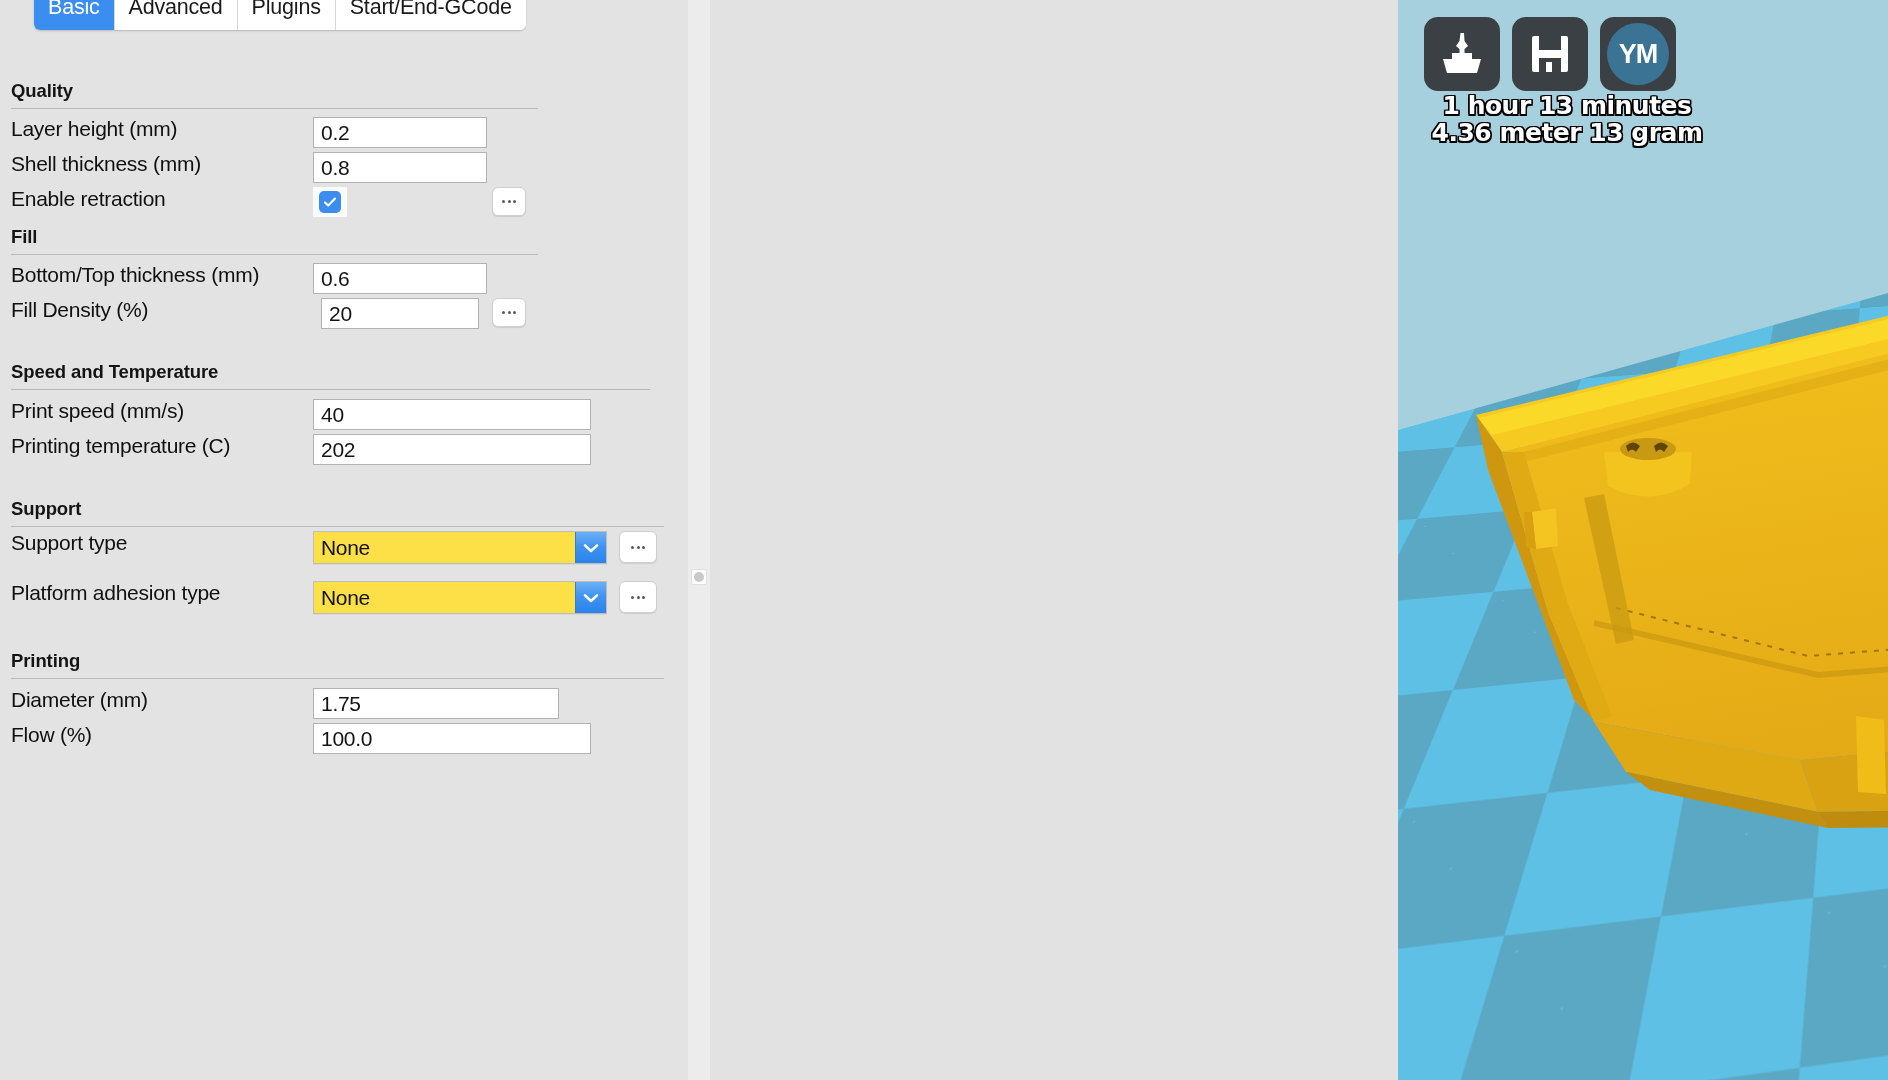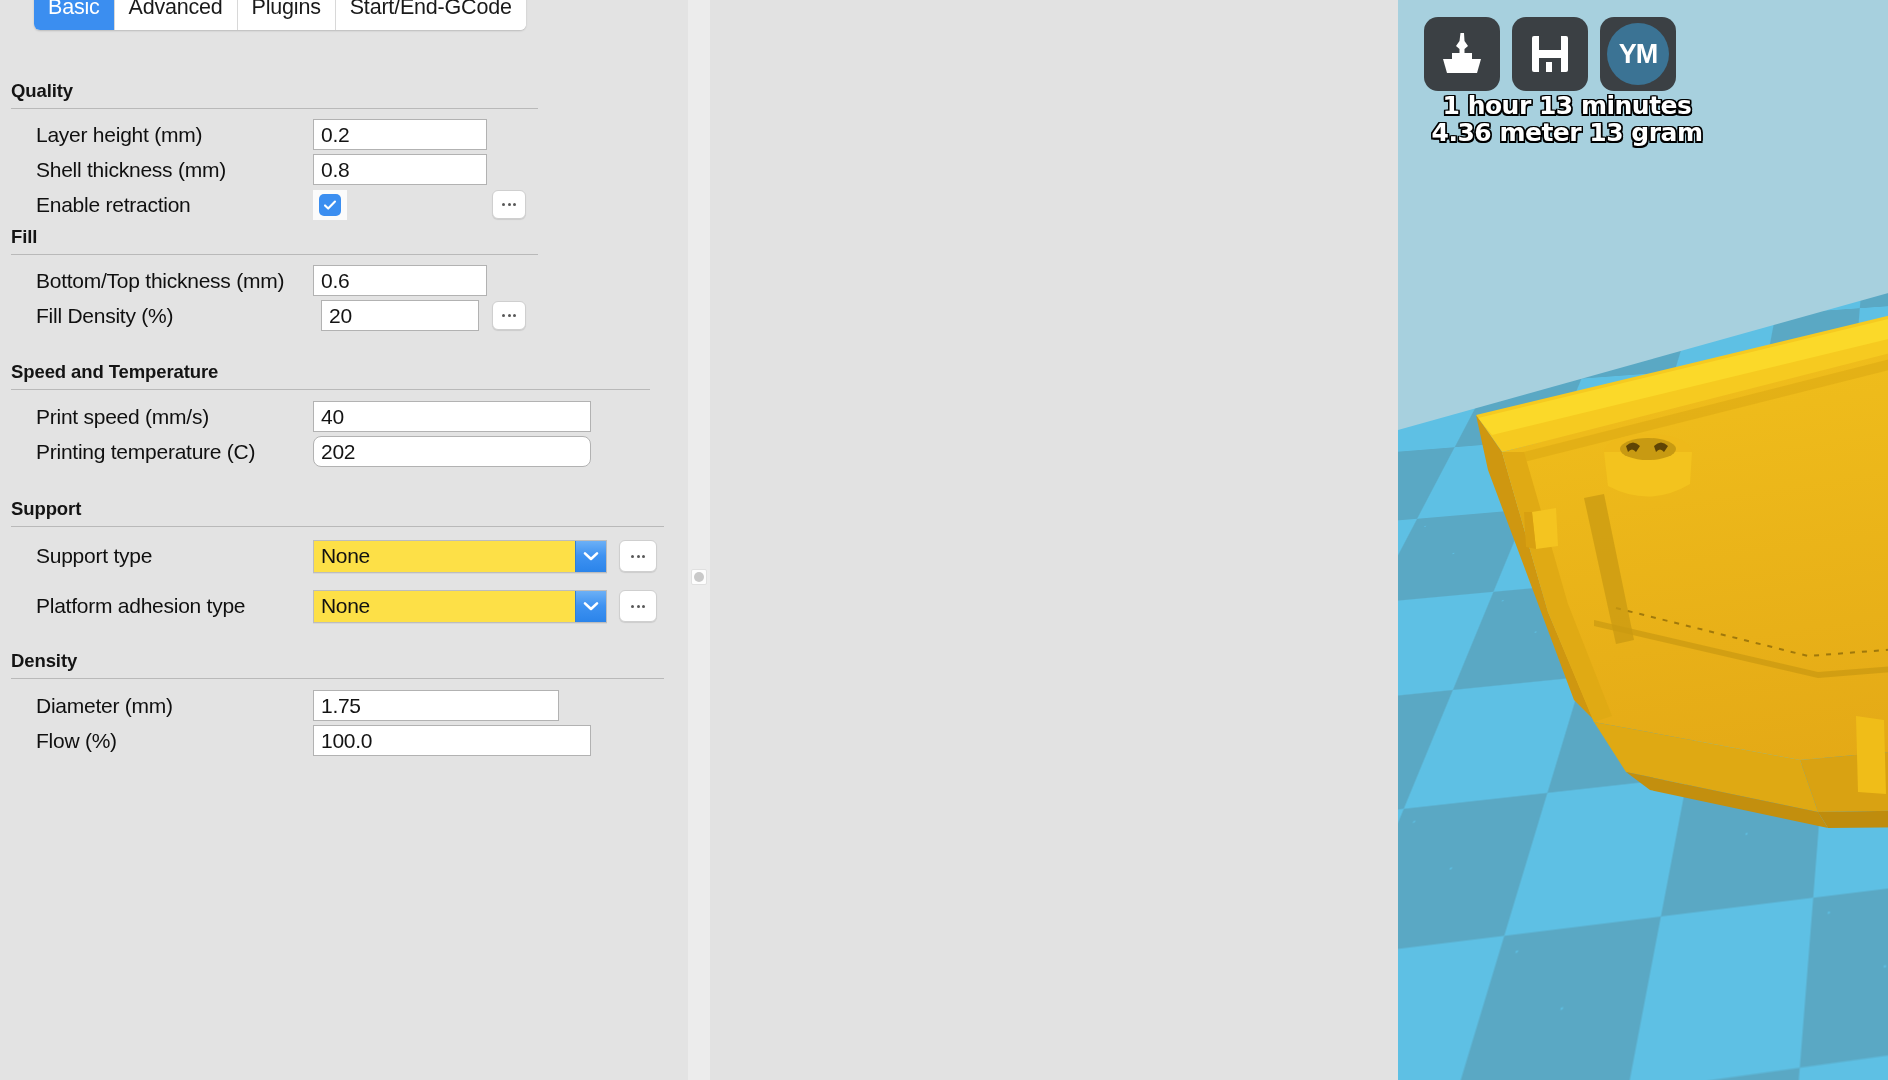--- a/index.html
+++ b/index.html
@@ -76,22 +76,20 @@
     height: 1px;
     background: #b9b9b9;
     margin-top: 6px;
     margin-left: 11px;
   }
 
   .row {
     position: relative;
     height: 35px;
     display: flex;
-    align-items: center;
-    padding-left: 25px;
   }
   .row-label {
     font-size: 21px;
     color: #101010;
     padding-left: 11px;
     white-space: nowrap;
     letter-spacing: -0.25px;
   }
 
   
@@ -387,21 +385,21 @@
       <div class="group-title">Speed and Temperature</div>
       <div class="group-rule" style="width:639px;"></div>
 
       <div class="row" style="margin-top:9px;">
         <div class="row-label">Print speed (mm/s)</div>
         <div class="txtfield" style="left:313px; width:278px;">40</div>
       </div>
 
       <div class="row">
         <div class="row-label">Printing temperature (C)</div>
-        <div class="txtfield" style="left:313px; width:278px;border-radius:8px;">202</div>
+        <div class="txtfield" style="left:313px; width:278px;">202</div>
       </div>
     </div>
 
     <div class="group" style="top:466px;">
       <div class="group-title">Support</div>
       <div class="group-rule" style="width:653px;"></div>
 
       <div class="row" style="height:50px; margin-top:4px;">
         <div class="row-label">Support type</div>
         <div class="combo" style="left:313px; width:294px;">
@@ -431,21 +429,21 @@
         </div>
         <div class="dots-btn" style="left:619px; width:38px; height:32px;">
           <i></i>
             <i></i>
             <i></i>
         </div>
       </div>
     </div>
 
     <div class="group" style="top:618px;">
-      <div class="group-title">Density</div>
+      <div class="group-title">Printing</div>
       <div class="group-rule" style="width:653px;"></div>
 
       <div class="row" style="margin-top:9px;">
         <div class="row-label">Diameter (mm)</div>
         <div class="txtfield" style="left:313px; width:246px;">1.75</div>
       </div>
 
       <div class="row">
         <div class="row-label">Flow (%)</div>
         <div class="txtfield" style="left:313px; width:278px;">100.0</div>

